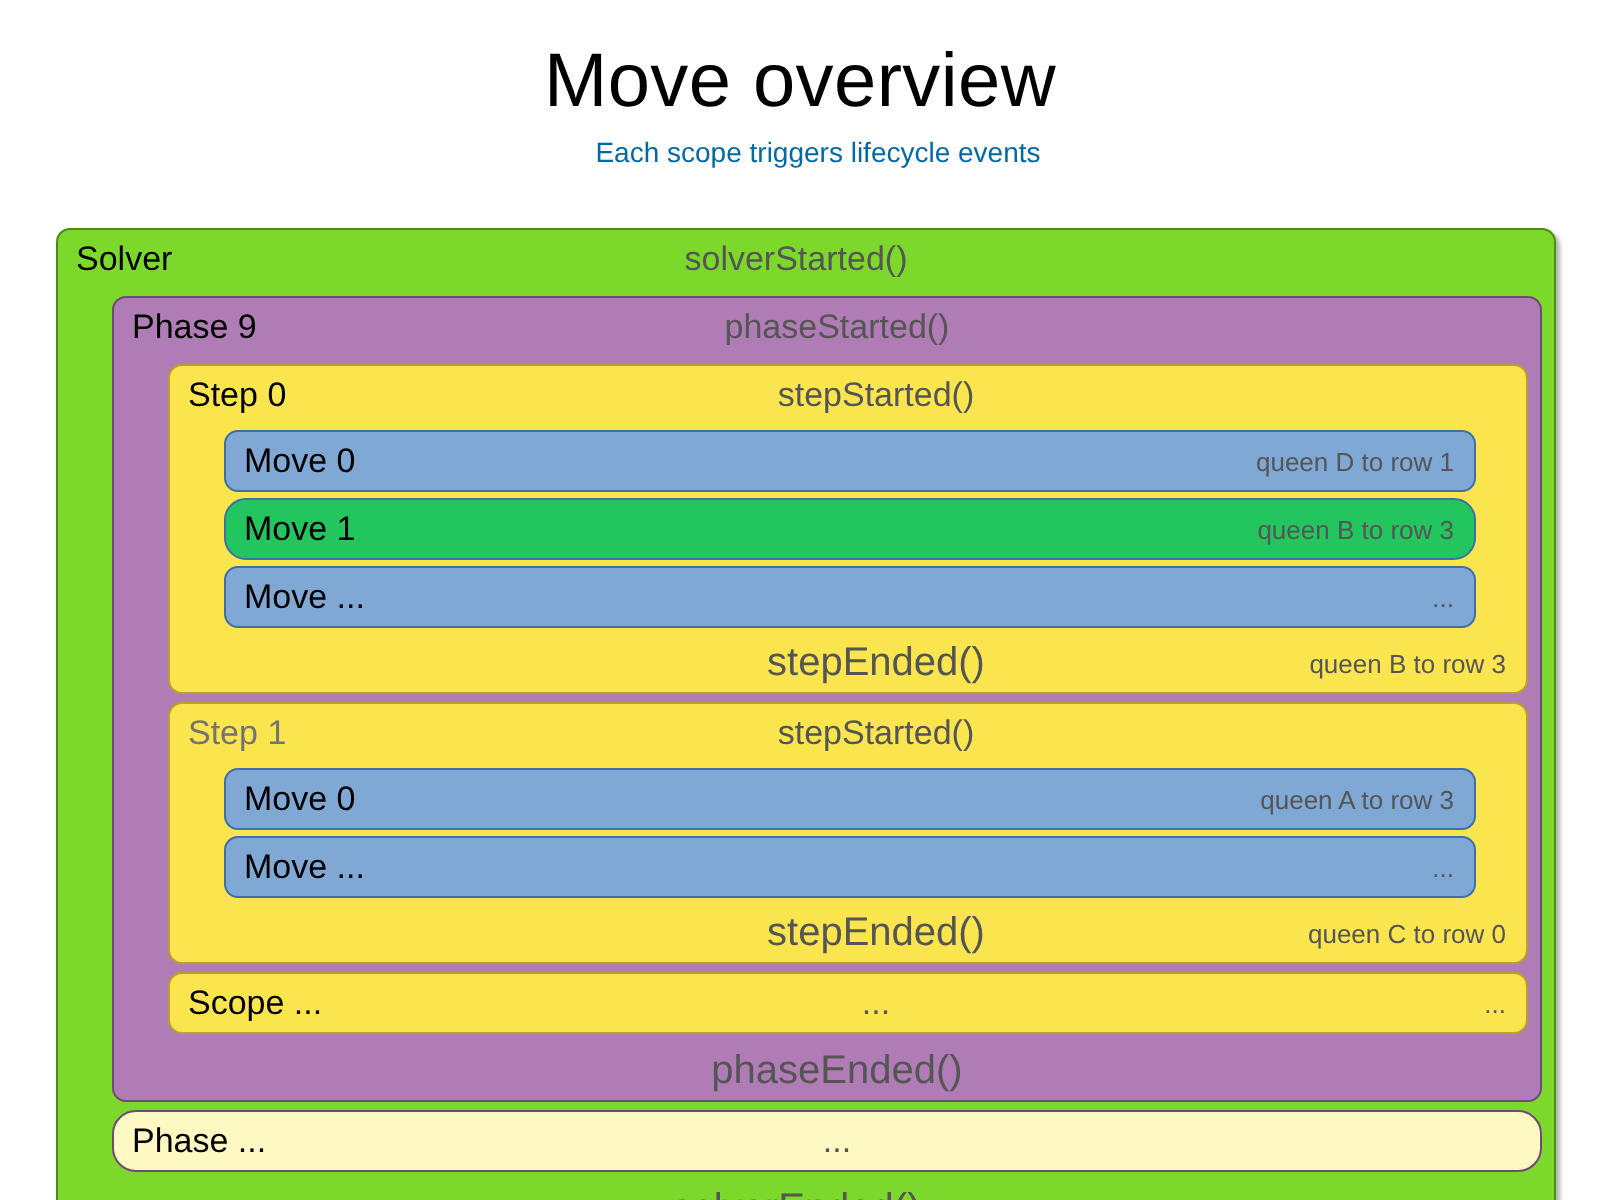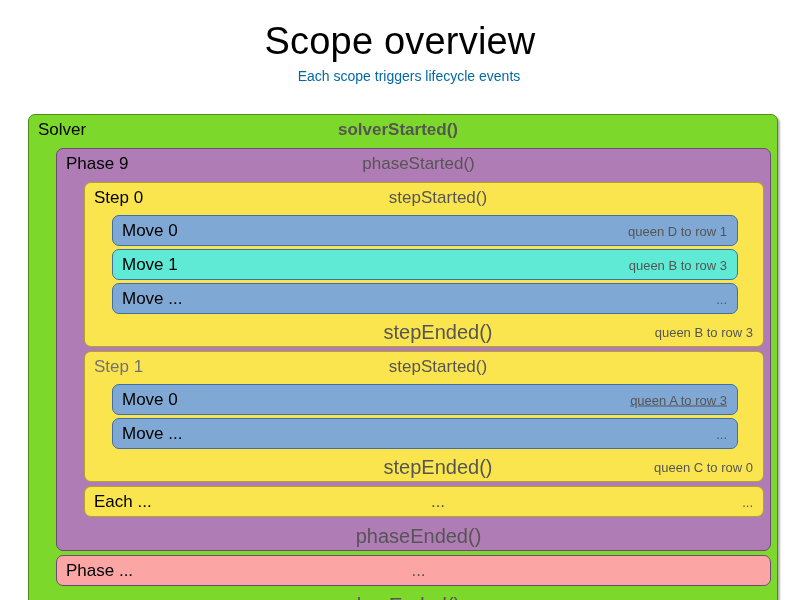--- a/index.html
+++ b/index.html
@@ -112,21 +112,21 @@
     position: absolute;
     right: 10px;
     top: 50%;
     transform: translateY(-50%);
     font-size: 13px;
     color: #555555;
     white-space: nowrap;
   }
 
   
-  .solver > .row > .label-center { margin-left: -10px; font-weight: bold; }
+  .solver > .row > .label-center { margin-left: -10px; }
   .phase  > .row > .label-center { margin-left: 10px; }
   .step   > .row > .label-center { margin-left: 28px; }
 
   .footer-row {
     position: relative;
     height: 29px;
   }
   .footer-row .label-center {
     font-size: 20px;
     color: #555555;
@@ -136,21 +136,21 @@
     color: #555555;
   }
 
   .move .label-left { font-size: 17px; }
   .move .label-right { font-size: 13px; }
 </style>
 </head>
 <body>
 
 <div class="titlebar">
-  <div class="title">Scope overview</div>
+  <div class="title">Move overview</div>
   <div class="subtitle">Each scope triggers lifecycle events</div>
 </div>
 
 <div class="diagram">
 
   <div class="scope solver" style="background: rgb(124, 217, 43); border-color: rgb(79, 140, 20);">
 
     <div class="row">
       <span class="label-left" style="color: rgb(0, 0, 0);">Solver</span>
       <span class="label-center" style="color: rgb(85, 85, 85);">solverStarted()</span>
@@ -170,21 +170,21 @@
           <span class="label-center" style="color: rgb(85, 85, 85);">stepStarted()</span>
         </div>
 
         <div class="scope move" style="background: rgb(127, 168, 212); border-color: rgb(63, 111, 166);">
           <div class="row">
             <span class="label-left" style="color: rgb(0, 0, 0);">Move 0</span>
             <span class="label-right" style="color: rgb(85, 85, 85);">queen D to row 1</span>
           </div>
         </div>
 
-        <div class="scope move" style="background: #5eead4; border-color: rgb(63, 111, 166);">
+        <div class="scope move" style="background: #22c55e; border-color: rgb(63, 111, 166); border-radius: 11px;">
           <div class="row">
             <span class="label-left" style="color: rgb(0, 0, 0);">Move 1</span>
             <span class="label-right" style="color: rgb(85, 85, 85);">queen B to row 3</span>
           </div>
         </div>
 
         <div class="scope move" style="background: rgb(127, 168, 212); border-color: rgb(63, 111, 166);">
           <div class="row">
             <span class="label-left" style="color: rgb(0, 0, 0);">Move ...</span>
             <span class="label-right" style="color: rgb(85, 85, 85);">...</span>
@@ -201,53 +201,53 @@
       <div class="scope step" style="background: rgb(251, 229, 78); border-color: rgb(181, 161, 44);">
 
         <div class="row">
           <span class="label-left" style="color: #737373;">Step 1</span>
           <span class="label-center" style="color: rgb(85, 85, 85);">stepStarted()</span>
         </div>
 
         <div class="scope move" style="background: rgb(127, 168, 212); border-color: rgb(63, 111, 166);">
           <div class="row">
             <span class="label-left" style="color: rgb(0, 0, 0);">Move 0</span>
-            <span class="label-right" style="color: rgb(85, 85, 85); text-decoration: underline;">queen A to row 3</span>
+            <span class="label-right" style="color: rgb(85, 85, 85);">queen A to row 3</span>
           </div>
         </div>
 
         <div class="scope move" style="background: rgb(127, 168, 212); border-color: rgb(63, 111, 166);">
           <div class="row">
             <span class="label-left" style="color: rgb(0, 0, 0);">Move ...</span>
             <span class="label-right" style="color: rgb(85, 85, 85);">...</span>
           </div>
         </div>
 
         <div class="footer-row">
           <span class="label-center" style="margin-left: 28px; color: rgb(85, 85, 85);">stepEnded()</span>
           <span class="label-right" style="color: rgb(85, 85, 85);">queen C to row 0</span>
         </div>
 
       </div>
 
       <div class="scope step" style="background: rgb(251, 229, 78); border-color: rgb(181, 161, 44);">
         <div class="row">
-          <span class="label-left" style="color: rgb(0, 0, 0);">Each ...</span>
+          <span class="label-left" style="color: rgb(0, 0, 0);">Scope ...</span>
           <span class="label-center" style="color: rgb(85, 85, 85);">...</span>
           <span class="label-right" style="color: rgb(85, 85, 85);">...</span>
         </div>
       </div>
 
       <div class="footer-row">
         <span class="label-center" style="margin-left: 10px; color: rgb(85, 85, 85);">phaseEnded()</span>
       </div>
 
     </div>
 
-    <div class="scope phase ellipsis-row" style="background: #fca5a5; border-color: rgb(111, 74, 117);">
+    <div class="scope phase ellipsis-row" style="background: #fef9c3; border-color: rgb(111, 74, 117); border-radius: 12px;">
       <div class="row">
         <span class="label-left" style="color: rgb(0, 0, 0);">Phase ...</span>
         <span class="label-center" style="color: rgb(85, 85, 85);">...</span>
       </div>
     </div>
 
     <div class="footer-row">
       <span class="label-center" style="margin-left: -10px; color: rgb(85, 85, 85);">solverEnded()</span>
     </div>
 

